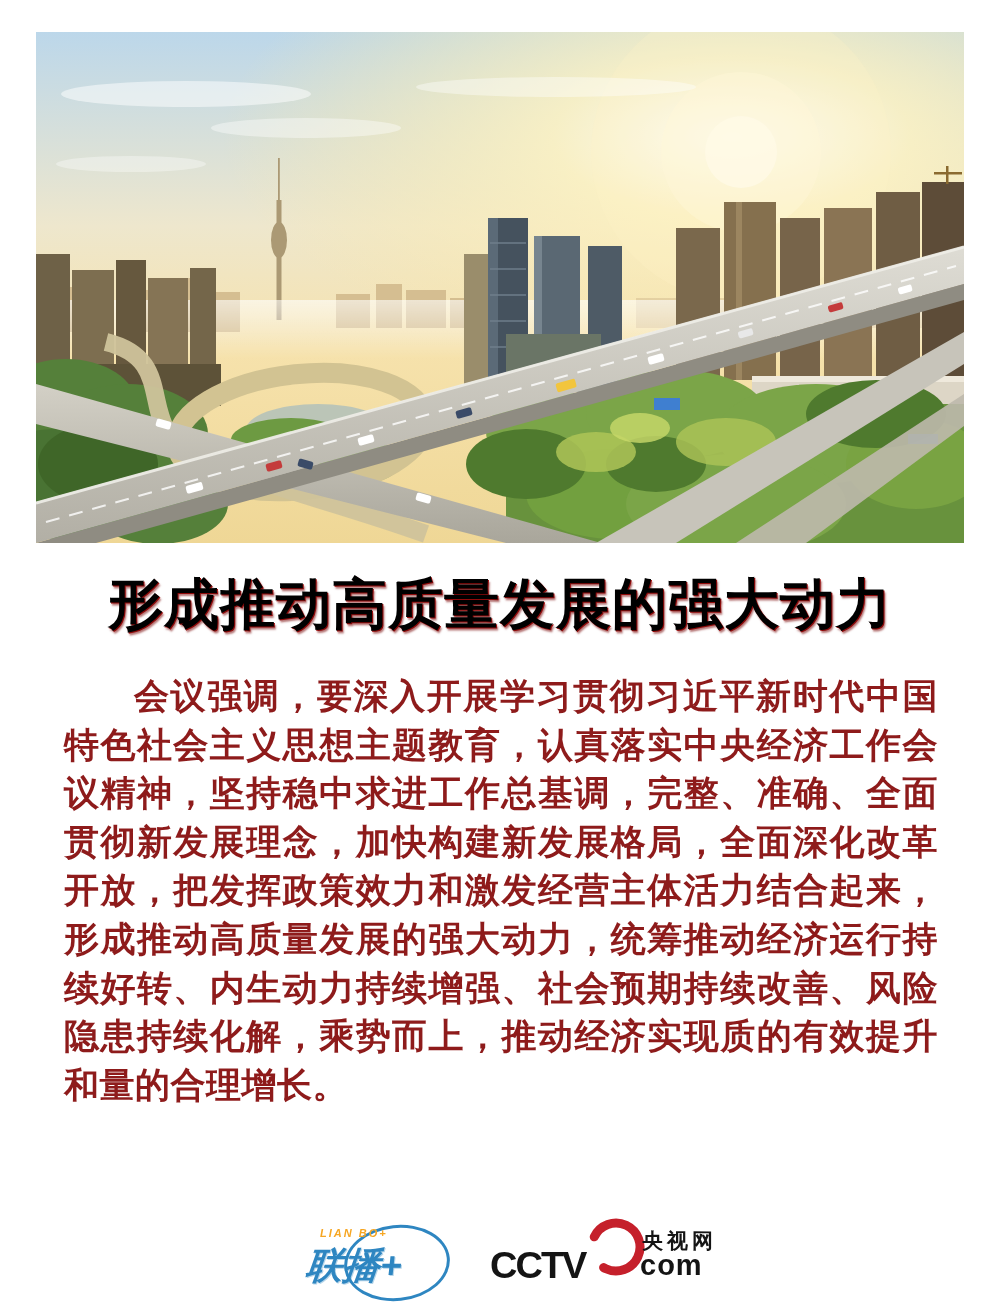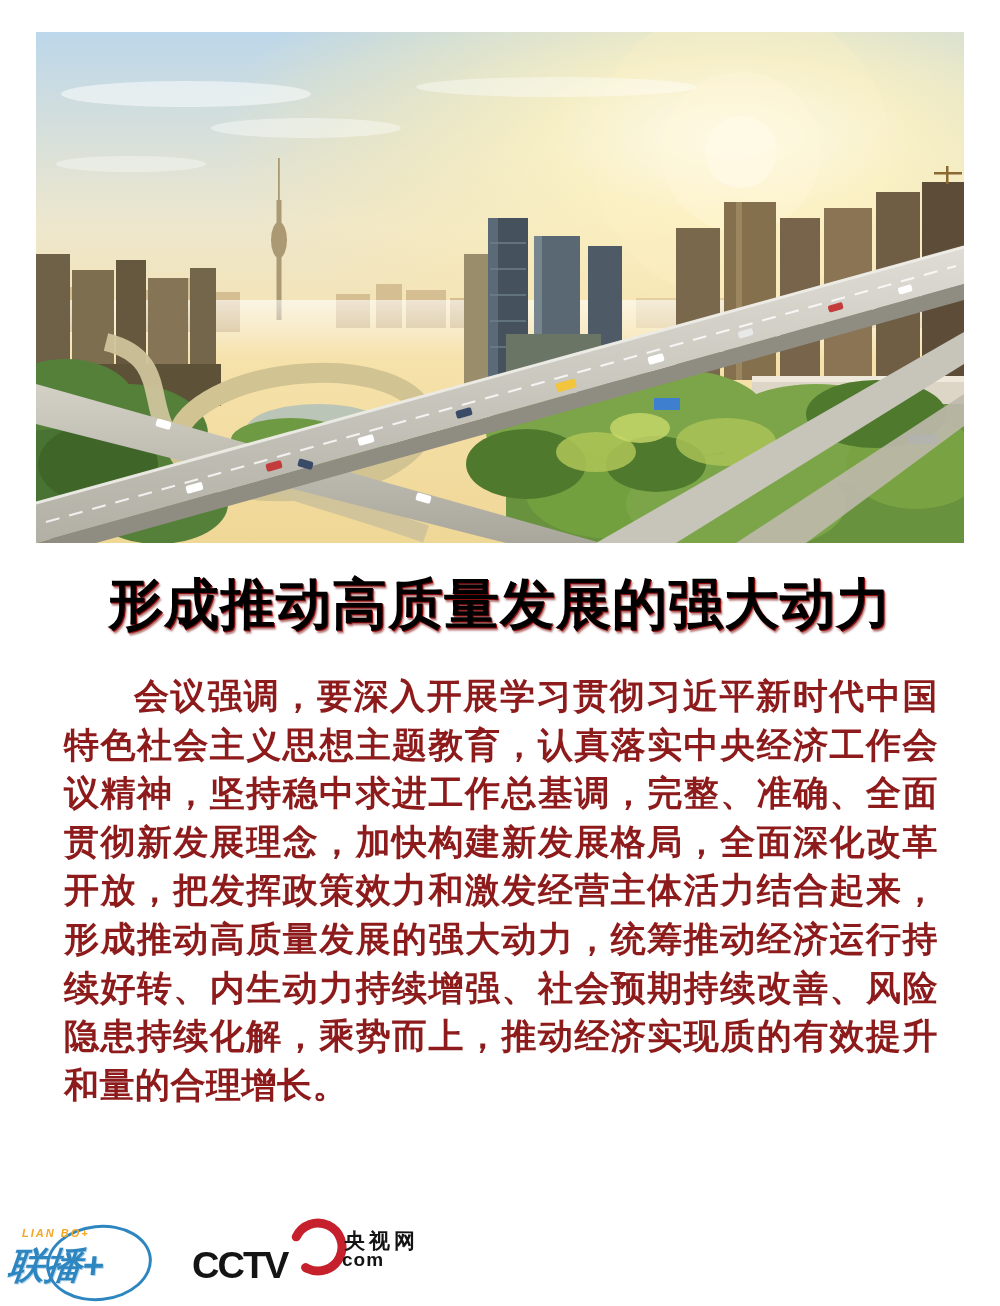--- a/index.html
+++ b/index.html
@@ -39,21 +39,21 @@
     color:#8e1b1b;
     text-align:justify;
     text-justify:inter-character;
     text-indent:2em;
     letter-spacing:0.5px;
   }
 
   
   .footer{
     position:absolute;left:0;right:0;top:1216px;height:90px;
-    display:flex;align-items:center;gap:40px;
+    display:flex;justify-content:center;align-items:center;gap:40px;
   }
   .lianbo{position:relative;width:152px;height:84px;}
   .lianbo-ellipse{
     position:absolute;left:46px;top:6px;width:100px;height:70px;
     border:3.5px solid #2e86c1;border-radius:50%;
     transform:rotate(-6deg);
   }
   .lianbo-tagline{
     position:absolute;left:22px;top:8px;
     color:#f6a623;font-size:11px;font-weight:800;font-style:italic;
@@ -74,21 +74,21 @@
     white-space:nowrap;
   }
   .cctv-swoosh{position:absolute;left:92px;top:-2px;width:68px;height:64px;}
   .cctv-site{
     position:absolute;left:152px;top:8px;
     font-size:21px;font-weight:700;letter-spacing:4px;color:#141414;
     white-space:nowrap;
   }
   .cctv-com{
     position:absolute;left:150px;top:30px;
-    font-size:19px;font-weight:700;color:#141414;letter-spacing:1px;
+    font-size:29px;font-weight:700;color:#141414;letter-spacing:1px;
   }
 </style>
 </head>
 <body>
 
 <div class="page">
 
   <div class="photo">
     <svg viewBox="0 0 928 511" preserveAspectRatio="none">
       <defs>

